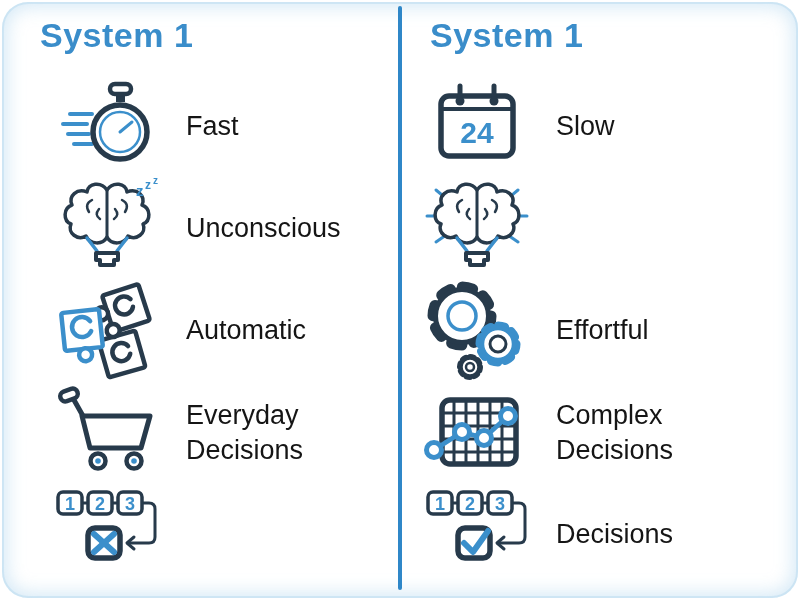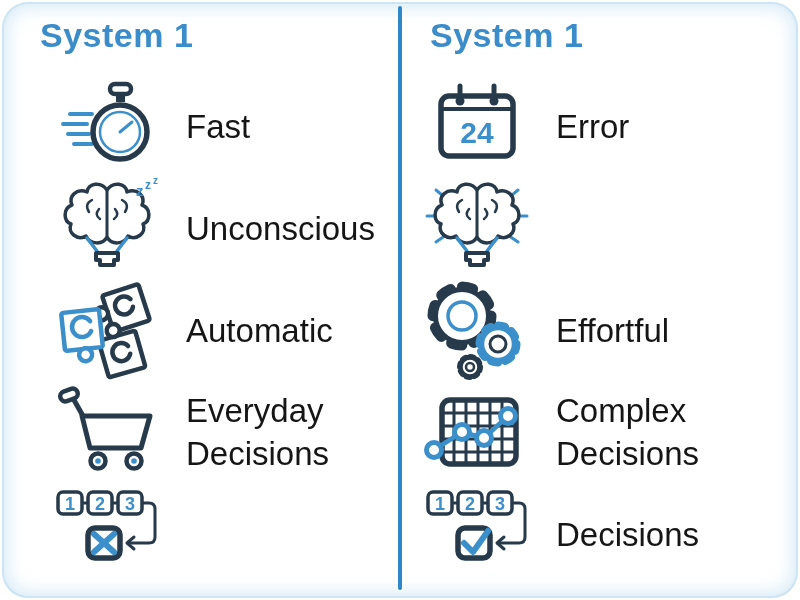--- a/index.html
+++ b/index.html
@@ -25,21 +25,21 @@
     position:absolute;height:98px;display:flex;align-items:center;
   }
   .row.left{left:42px;width:352px;}
   .row.right{left:412px;width:372px;}
   .iconbox{
     width:130px;height:98px;display:flex;align-items:flex-end;justify-content:center;
     flex:0 0 130px;
   }
   .iconbox svg{overflow:visible;}
   .label{
-    font-size:33px;color:#151515;width:195px;line-height:1.3;margin-left:14px;
+    font-size:27px;color:#151515;width:195px;line-height:1.3;margin-left:14px;
   }
   
   .sd{stroke:#273a4b;fill:none;stroke-linecap:round;stroke-linejoin:round;}
   .sb{stroke:#3b8fcb;fill:none;stroke-linecap:round;stroke-linejoin:round;}
   .fw{fill:#ffffff;}
   .fd{fill:#273a4b;}
   .fb{fill:#3b8fcb;}
   svg text{font-family:"Liberation Sans","DejaVu Sans",sans-serif;font-weight:700;fill:#3b8fcb;}
 </style>
 </head>
@@ -165,21 +165,21 @@
       <svg width="116" height="100" viewBox="0 0 110 100">
         <rect class="sd fw" stroke-width="5.5" x="19" y="20" width="72" height="60" rx="8"></rect>
         <line class="sd" stroke-width="4" x1="21" y1="33" x2="89" y2="33"></line>
         <line class="sd" stroke-width="5" x1="38" y1="10" x2="38" y2="23"></line>
         <circle class="fd" cx="38" cy="25" r="4.5"></circle>
         <line class="sd" stroke-width="5" x1="72" y1="10" x2="72" y2="23"></line>
         <circle class="fd" cx="72" cy="25" r="4.5"></circle>
         <text x="55" y="67" font-size="30" text-anchor="middle">24</text>
       </svg>
     </div>
-    <div class="label">Error</div>
+    <div class="label">Slow</div>
   </div>
 
   <div class="row right" style="top:180px">
     <div class="iconbox">
       <svg width="116" height="100" viewBox="0 0 110 100">
         <line class="sb" stroke-width="3" x1="14" y1="12" x2="26" y2="22"></line>
         <line class="sb" stroke-width="3" x1="5" y1="38" x2="19" y2="38"></line>
         <line class="sb" stroke-width="3" x1="14" y1="64" x2="27" y2="55"></line>
         <line class="sb" stroke-width="3" x1="96" y1="12" x2="84" y2="22"></line>
         <line class="sb" stroke-width="3" x1="105" y1="38" x2="91" y2="38"></line>

